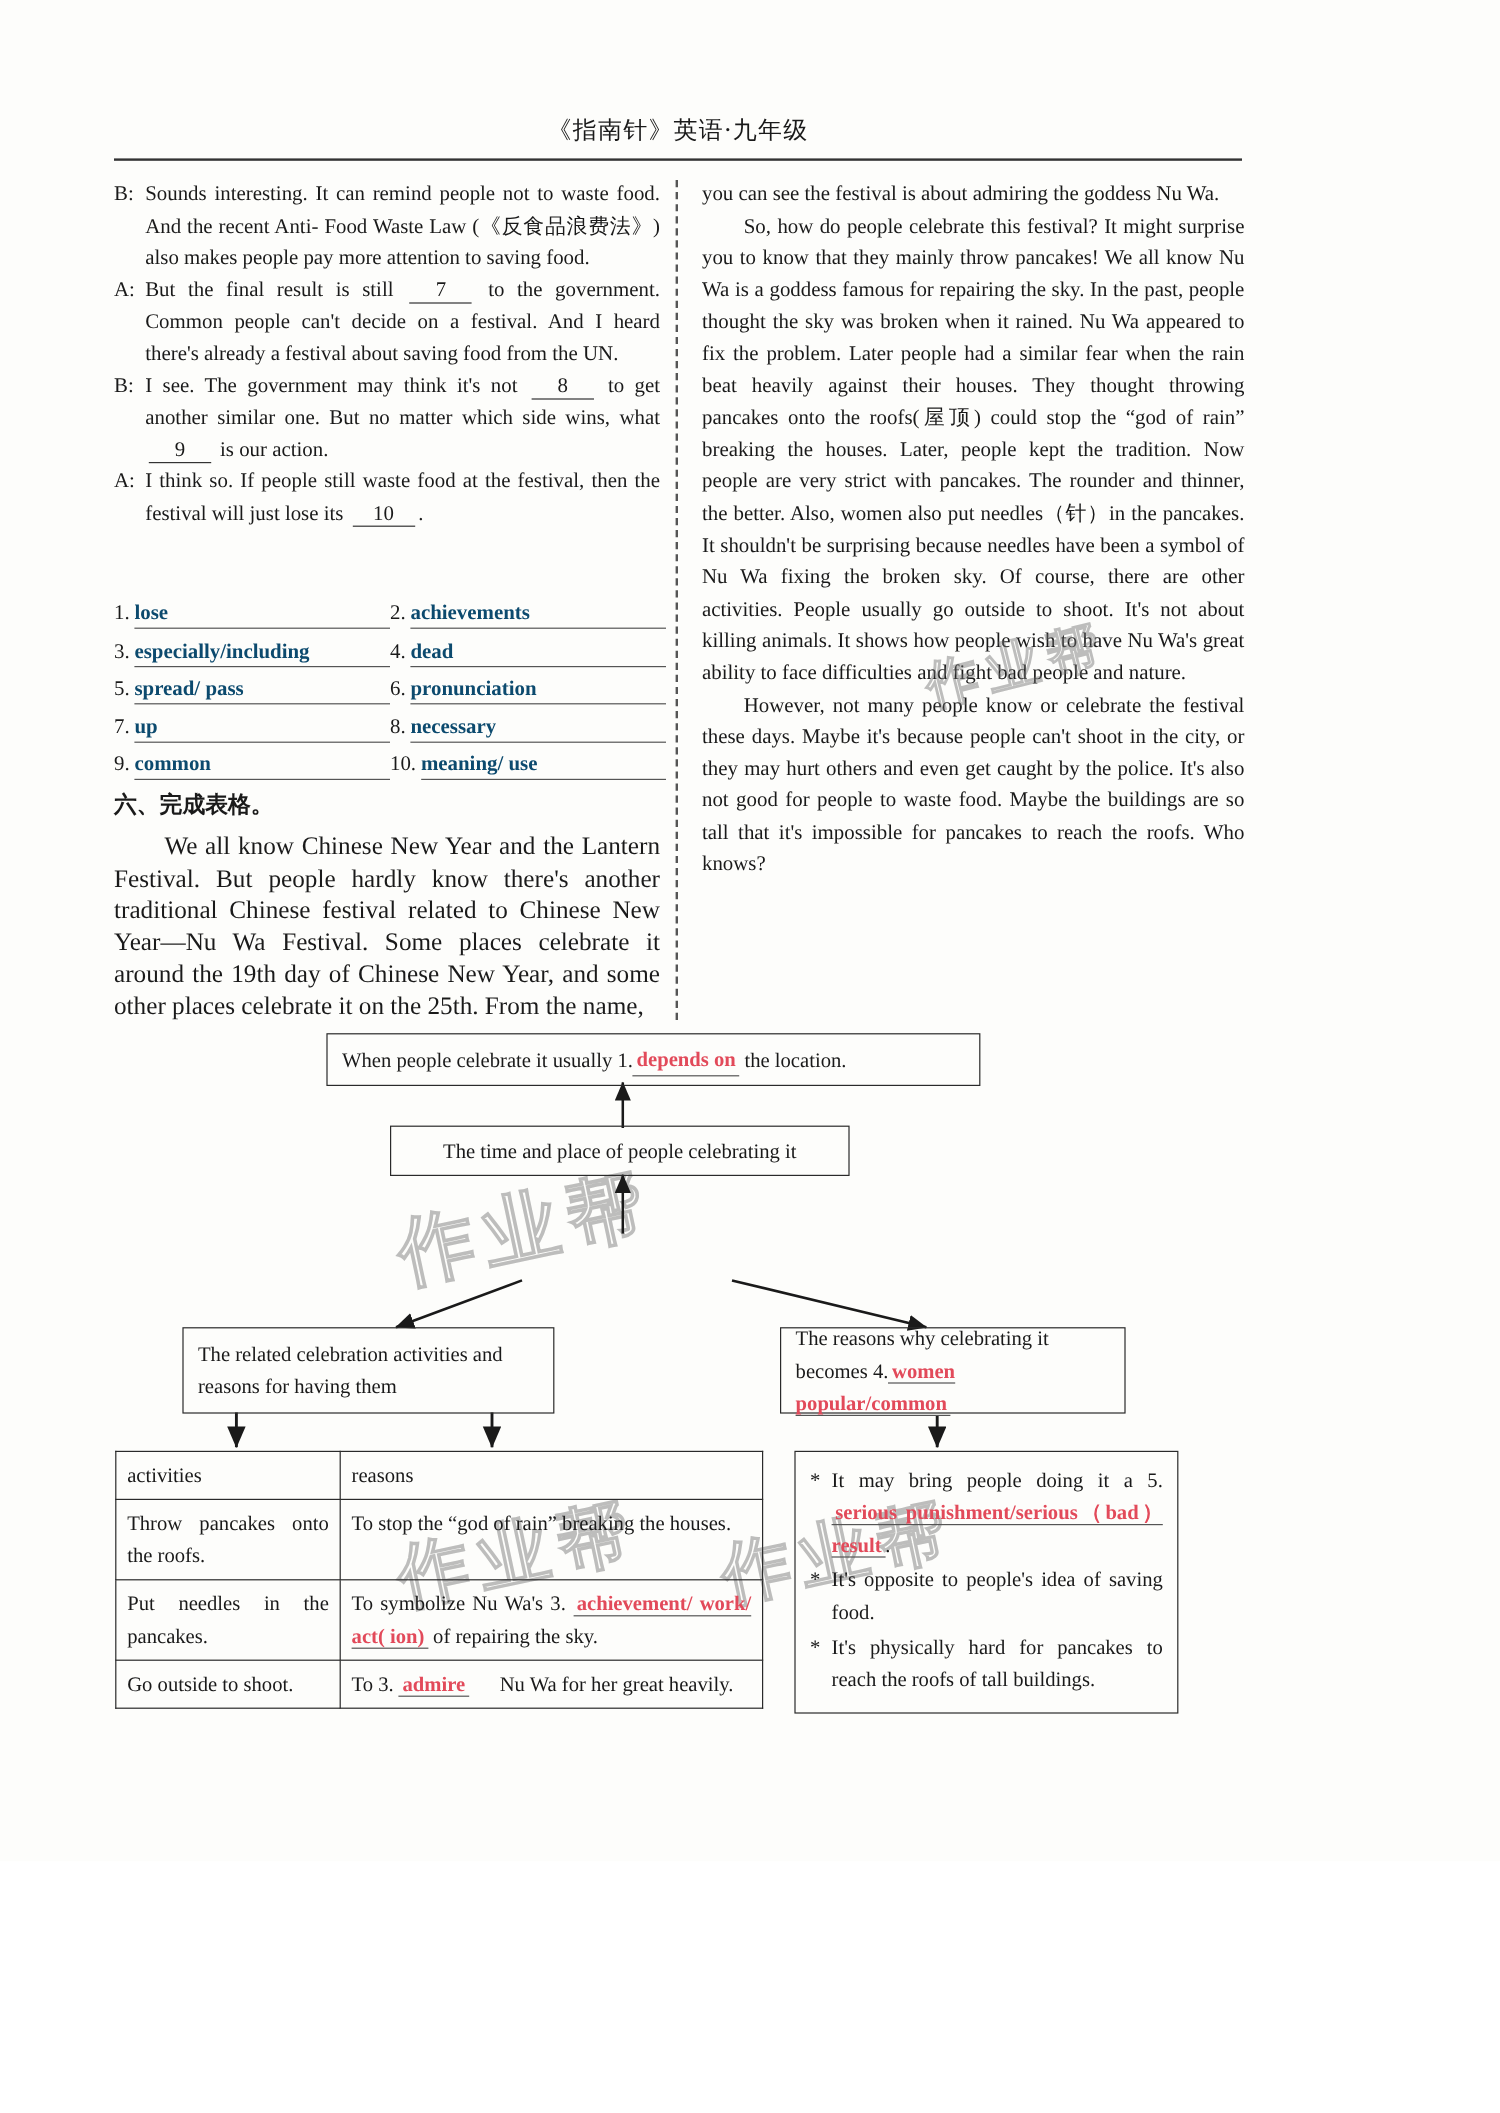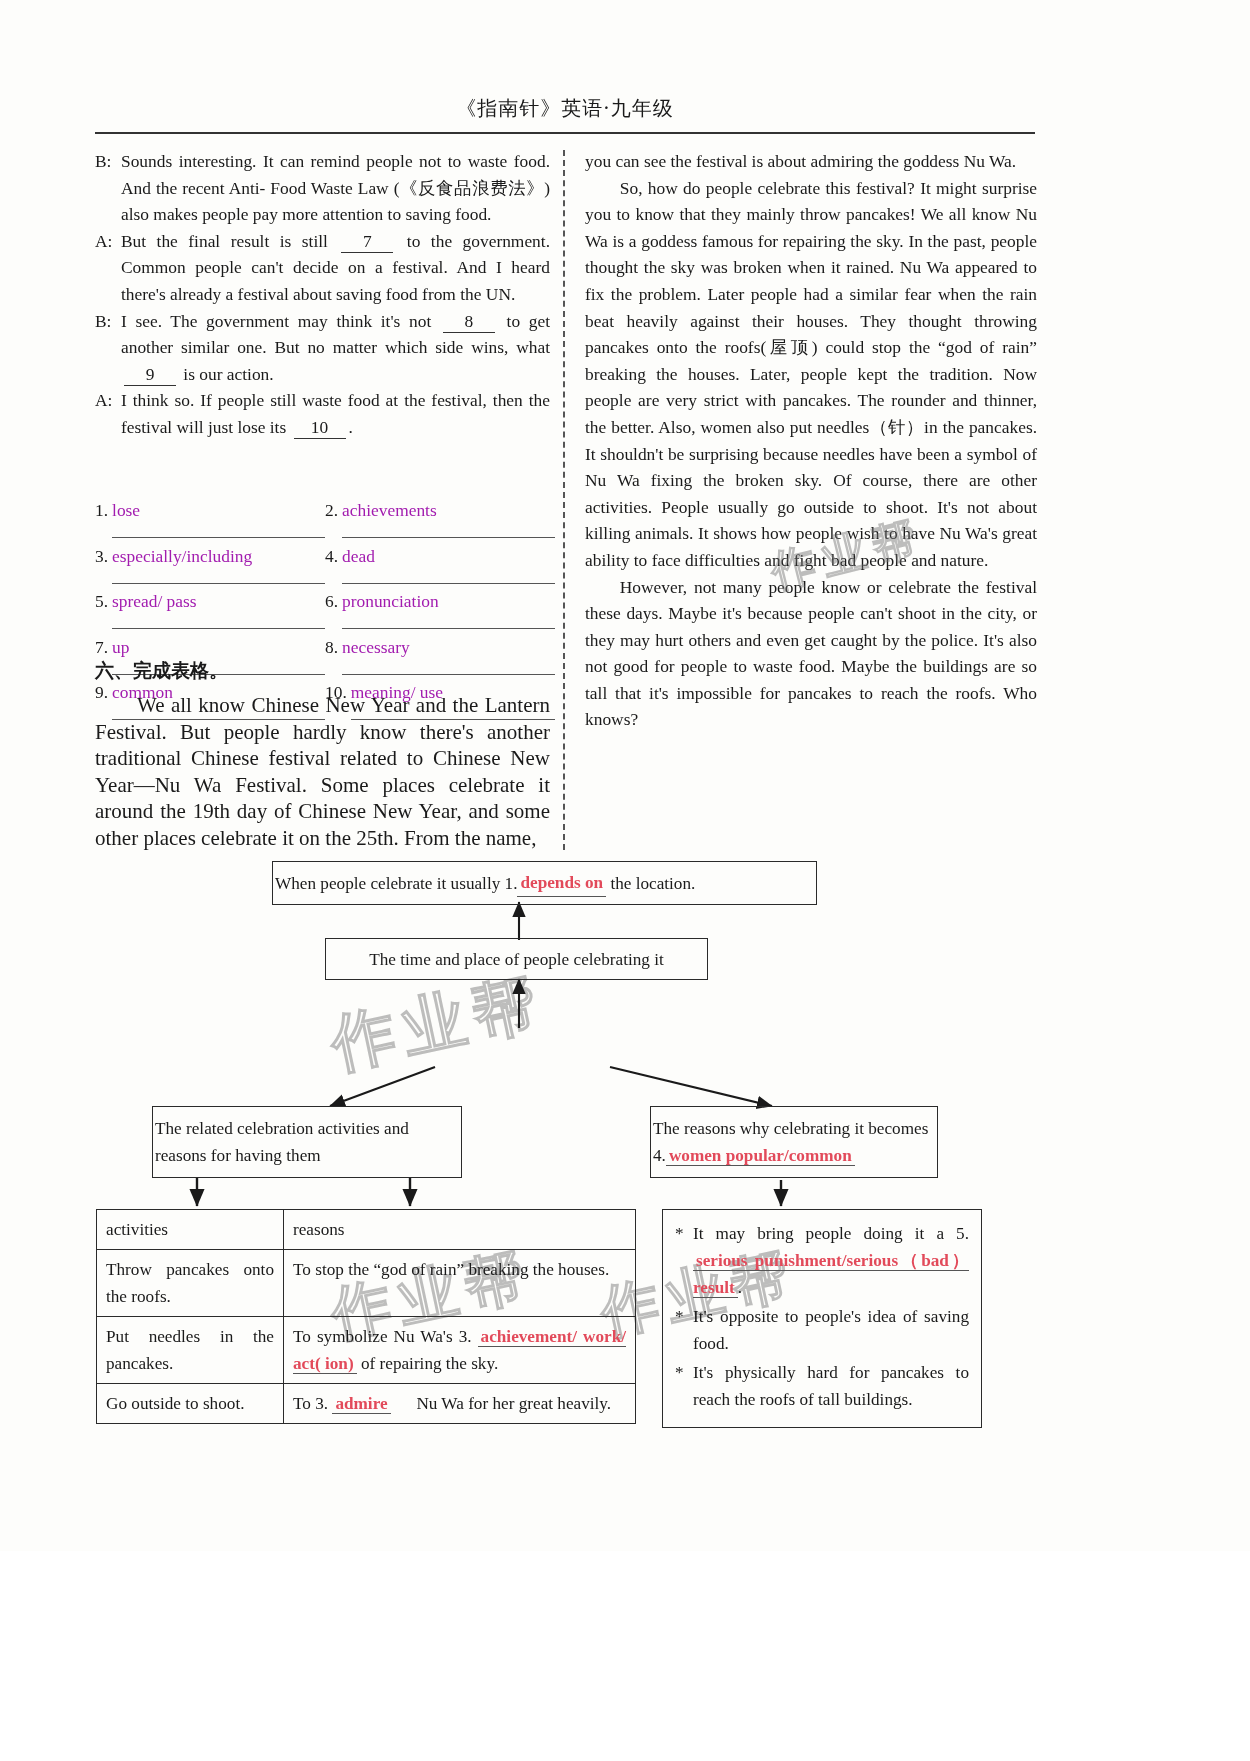--- a/index.html
+++ b/index.html
@@ -107,24 +107,24 @@
     width: 50%;
   }
   .ans-num {
     flex: 0 0 auto;
     padding-right: 4px;
     color: #1a1a1a;
   }
   .ans-val {
     flex: 1 1 auto;
     border-bottom: 1.1px solid #555;
-    color: #a21caf;
-    font-weight: normal;
+    color: #0c4a6e;
+    font-weight: bold;
     font-family: "Liberation Serif", serif;
-    padding-bottom: 16px;
+    padding-bottom: 2px;
     white-space: nowrap;
     overflow: hidden;
   }
 
   
   .sec-head {
     position: absolute;
     left: 95px;
     top: 658px;
     font-family: "DejaVu Sans", sans-serif;
@@ -151,21 +151,21 @@
     height: 1761px;
     pointer-events: none;
   }
   .dbox {
     position: absolute;
     border: 1.6px solid #2a2a2a;
     background: transparent;
     box-sizing: border-box;
     font-size: 17.2px;
     line-height: 27px;
-    padding: 5px 2px;
+    padding: 5px 12px;
   }
   .redblank {
     color: #e24a5a;
     font-weight: bold;
     border-bottom: 1.2px solid #555;
     padding: 0 3px;
   }
   .oval {
     position: absolute;
     border: 1.8px solid #2a2a2a;

